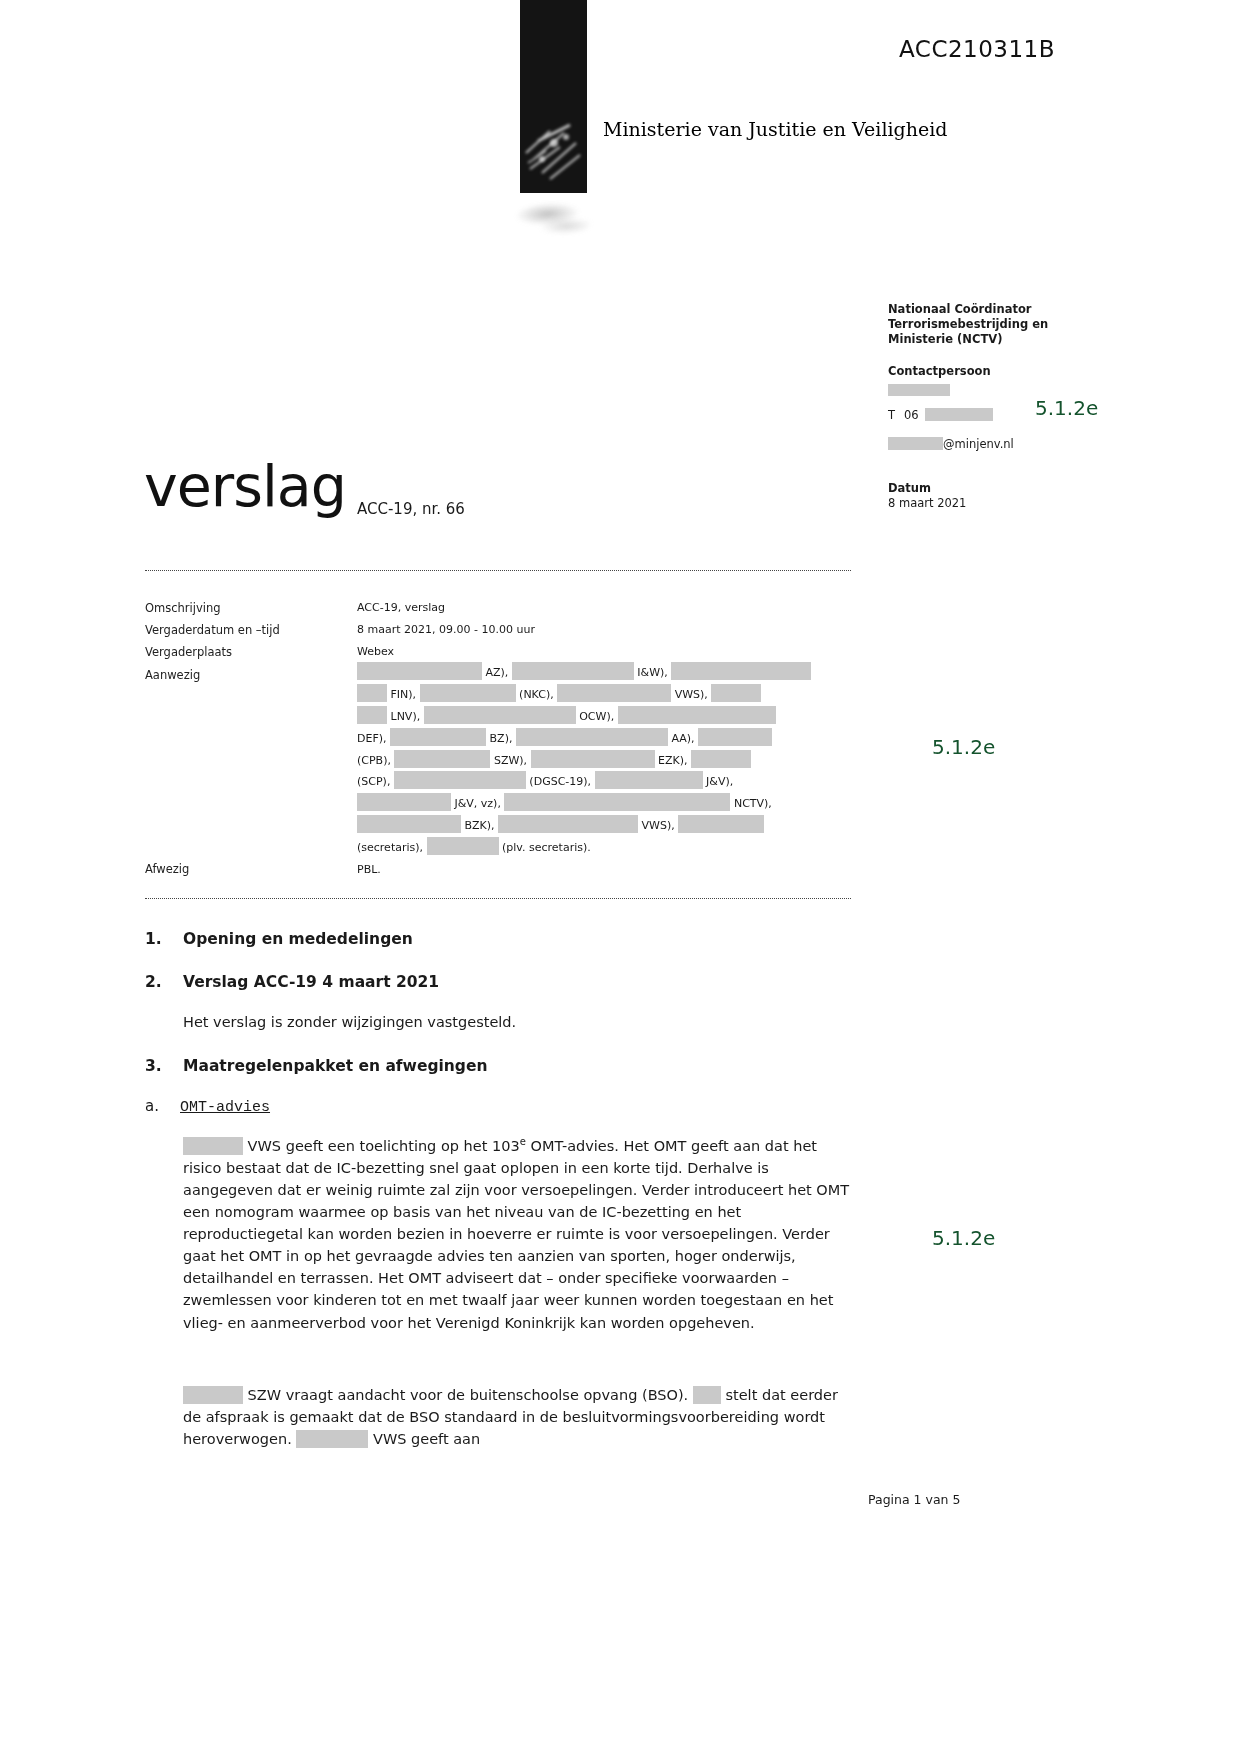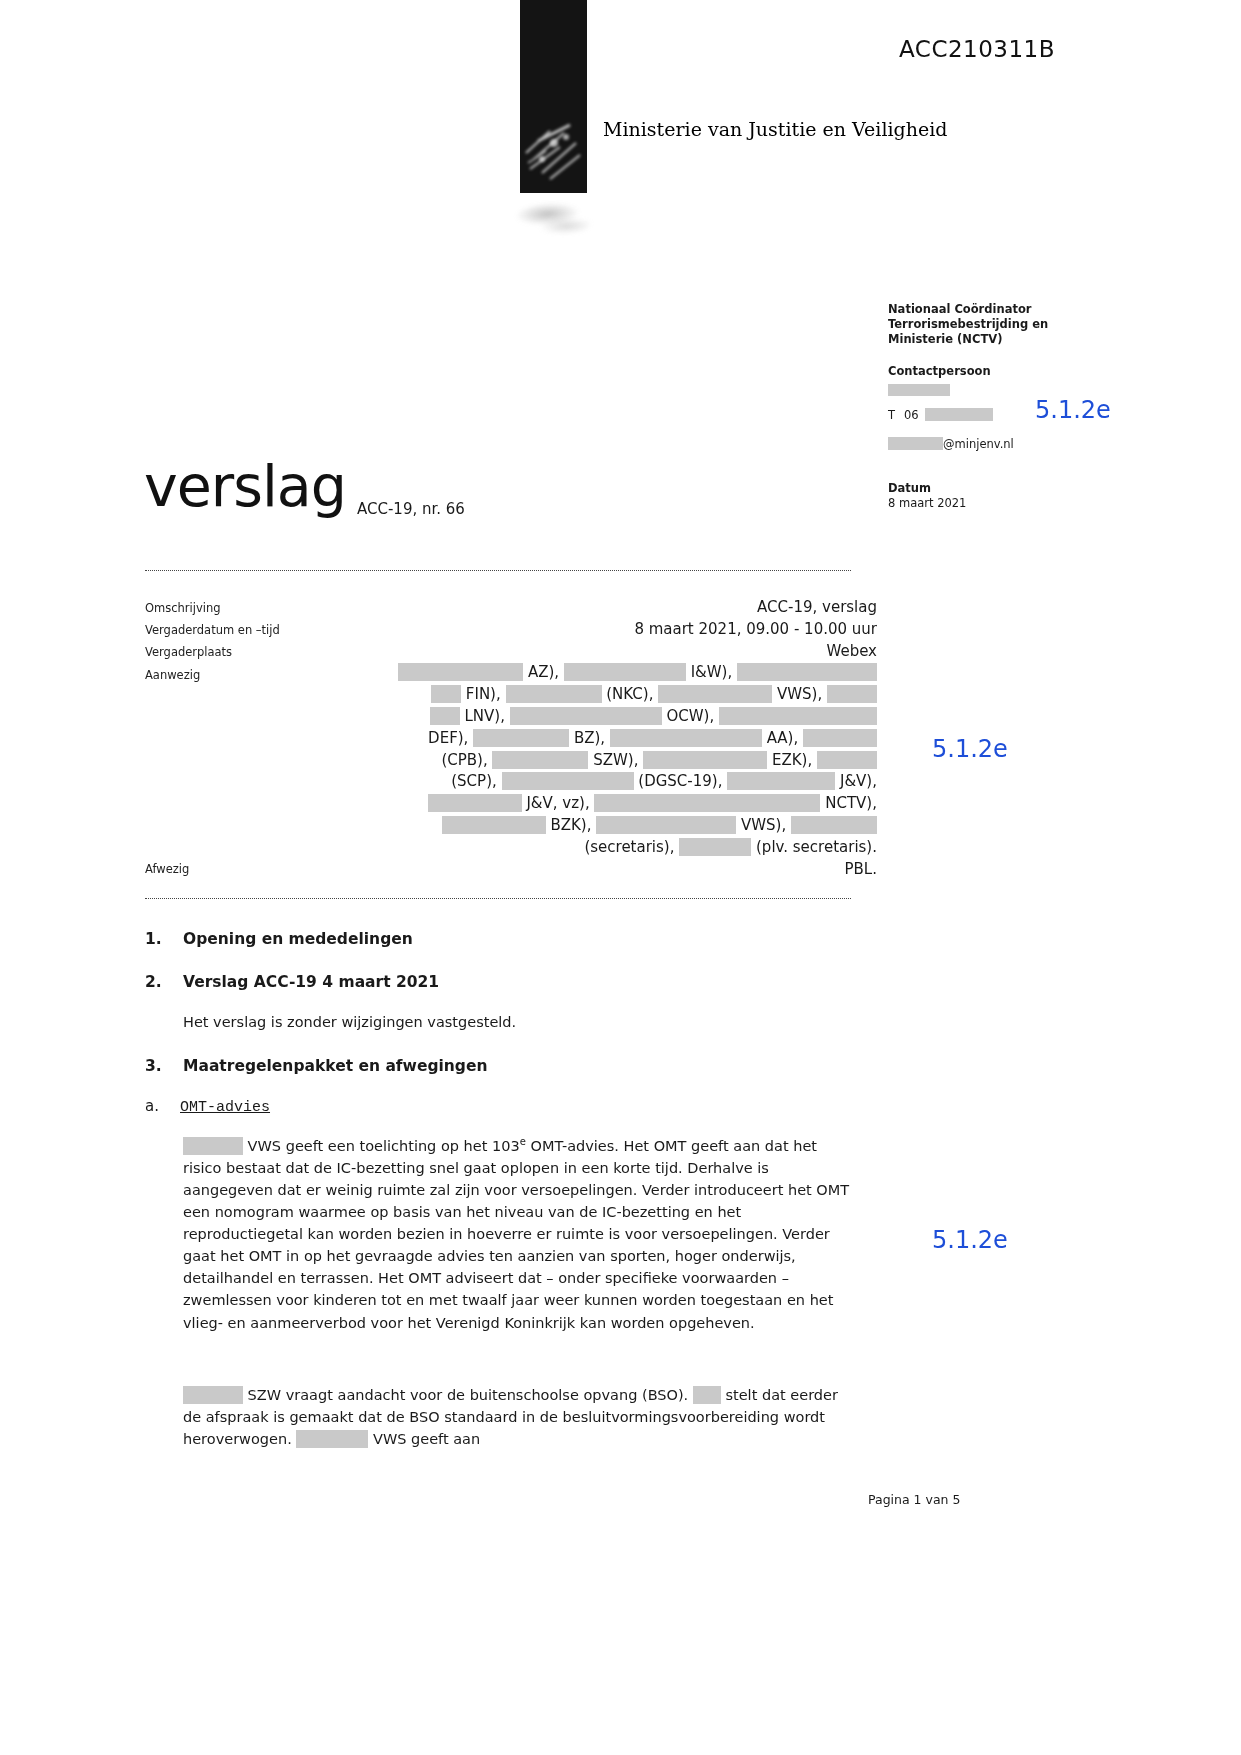--- a/index.html
+++ b/index.html
@@ -28,37 +28,37 @@
   .contact-label { margin-top:17px; font-weight:bold; }
   .redact { display:inline-block; background:#c9c9c9; }
   .r-contact { width:62px; height:12px; margin-top:5px; }
   .phone-row { margin-top:8px; }
   .phone-digits { margin-left:9px; }
   .r-phone { width:68px; height:13px; margin-left:6px; vertical-align:-2px; }
   .email-row { margin-top:14px; }
   .r-email { width:55px; height:13px; vertical-align:-2px; }
   .date-label { margin-top:29px; font-weight:bold; }
 
-  .margin-code { font-size:24px; color:#1d4ed8; }
+  .margin-code { font-size:20px; color:#14532d; }
   .code1 { left:1035px; top:396px; }
   .code2 { left:932px; top:735px; }
   .code3 { left:932px; top:1226px; }
 
   
   .title-main { left:144px; top:458px; font-size:57px; letter-spacing:-1px; color:#111; line-height:1; }
   .title-sub { left:357px; top:500px; font-size:15px; }
 
   .dotted { border-top:1px dotted #444; width:706px; left:145px; }
   .dot1 { top:570px; }
   .dot2 { top:898px; }
 
   
   .meta-label { left:145px; font-size:11.5px; color:#222; }
-  .meta-values { left:357px; top:597px; width:520px; font-size:15px; line-height:21.8px;text-align:right; }
-  .att-line { height:21.8px; white-space:nowrap;margin-left:6px; }
+  .meta-values { left:357px; top:597px; width:520px; font-size:11px; line-height:21.8px; }
+  .att-line { height:21.8px; white-space:nowrap; }
   .att-line .redact, .body-par .redact { height:18px; vertical-align:-4px; }
 
   
   .sec { left:145px; font-size:15.5px; font-weight:bold; }
   .sec .num { display:inline-block; width:38px; }
   .sec-sub { left:145px; font-size:15px; font-weight:normal; }
   .sec-sub .num { display:inline-block; width:35px; }
   .u { text-decoration:underline;font-family:Liberation Mono, monospace; }
   .sec-body { left:183px; font-size:14.5px; }
 

